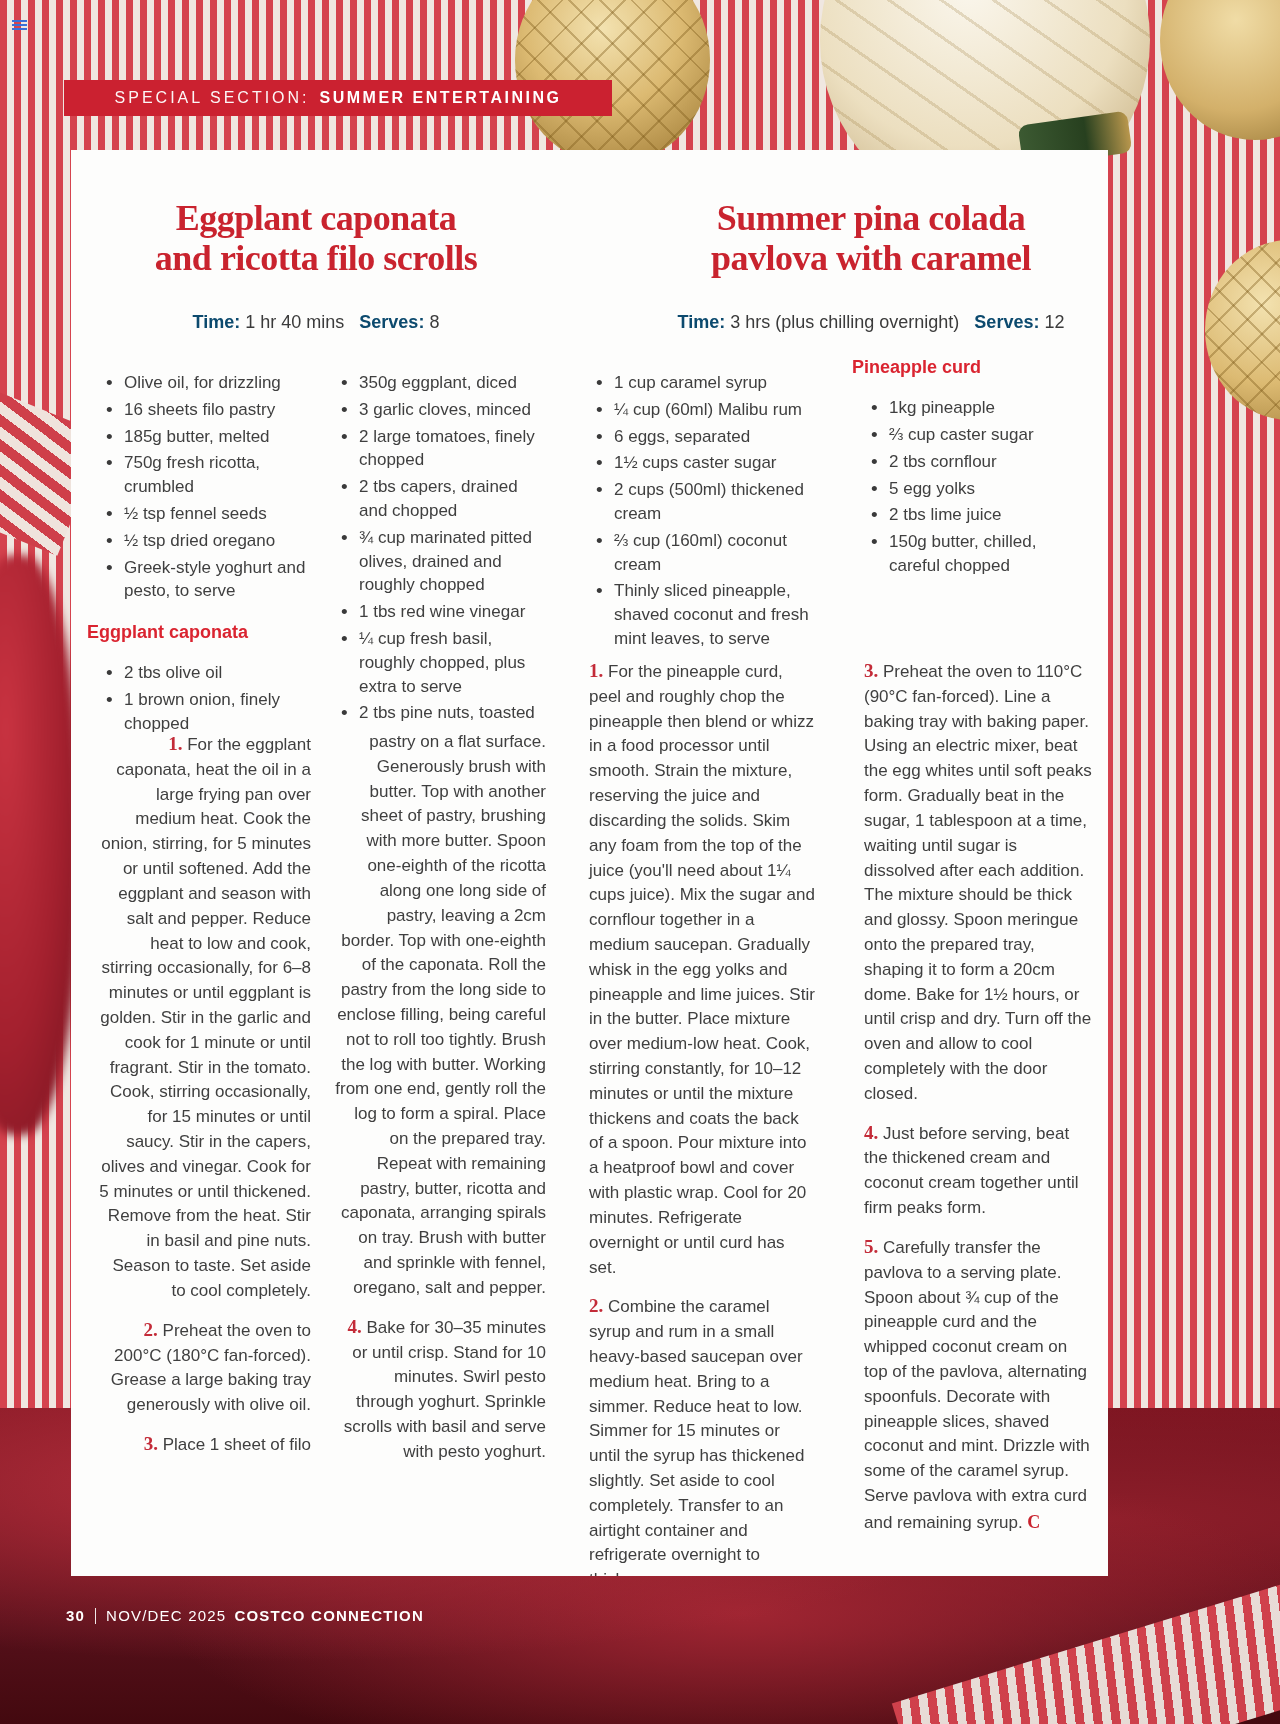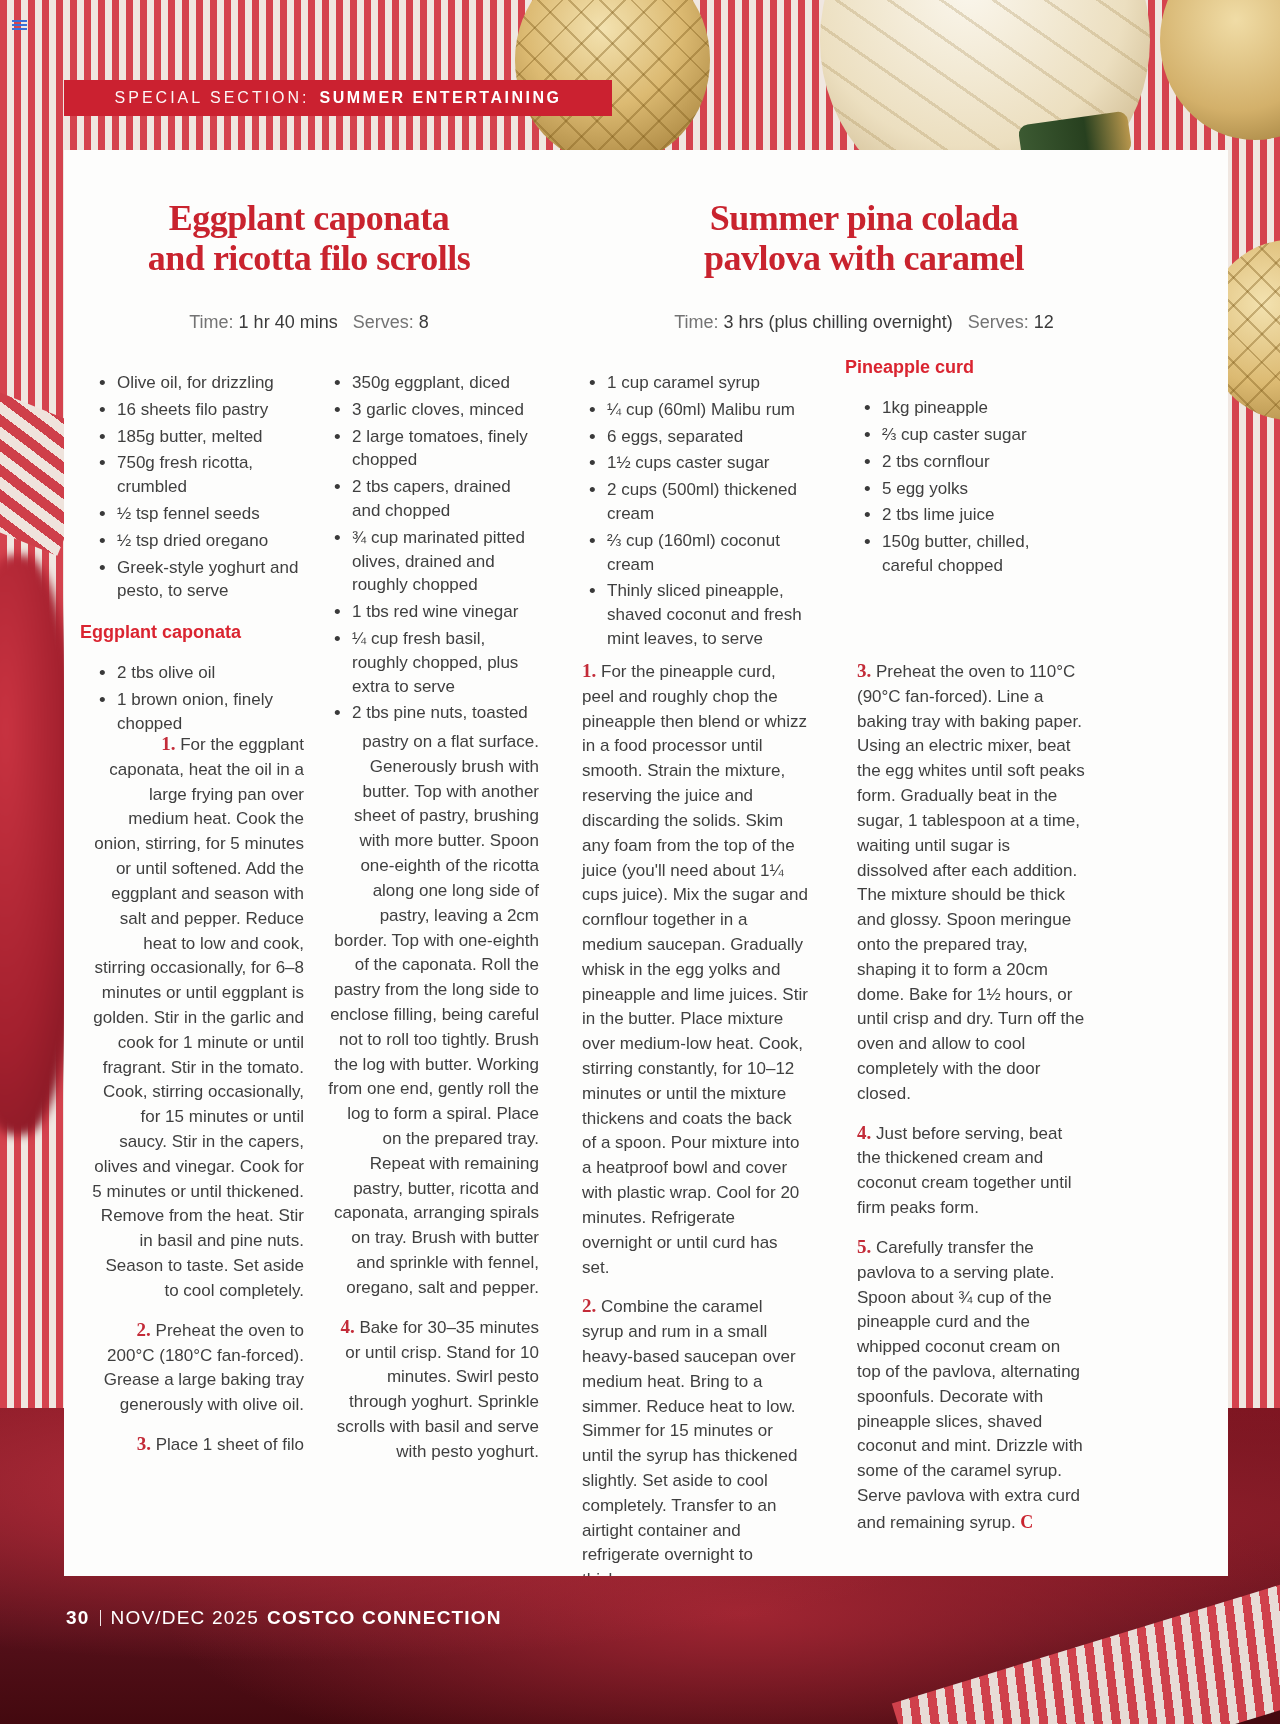--- a/index.html
+++ b/index.html
@@ -57,33 +57,33 @@
   .flag-icon i{display:block;height:2px;margin-bottom:2px;background:#3a6fd8;}
 
   
   .banner{position:absolute;left:64px;top:80px;width:548px;height:36px;z-index:4;
     background:#cb2130;display:flex;align-items:center;justify-content:center;
     color:#fff;font-size:16px;letter-spacing:3px;white-space:nowrap;}
   .banner .lbl{font-weight:400;opacity:.96;margin-right:10px;}
   .banner .ttl{font-weight:700;letter-spacing:2.5px;}
 
   
-  .card{position:absolute;left:64px;top:150px;width:1164px;height:1426px;z-index:3;
+  .card{position:absolute;left:71px;top:150px;width:1037px;height:1426px;z-index:3;
     background:#fdfdfc;overflow:hidden;}
 
   .rtitle{position:absolute;text-align:center;color:#c9232e;
     font-family:"Liberation Serif",serif;font-weight:700;
     font-size:36px;line-height:1.12;letter-spacing:-0.5px;}
   .rtitle-left{left:20px;top:48px;width:450px;}
   .rtitle-right{left:560px;top:48px;width:480px;}
 
   .meta{position:absolute;text-align:center;font-size:18px;color:#3b3b3b;}
   .meta-left{left:20px;top:162px;width:450px;}
   .meta-right{left:560px;top:162px;width:480px;}
-  .meta .redlbl{color:#737373;font-weight:400;}
+  .meta .redlbl{color:#0c4a6e;font-weight:700;}
   .meta .gap{display:inline-block;width:10px;}
 
   .col{position:absolute;font-size:17px;color:#3f3f3f;line-height:1.4;}
   .c1{left:16px;width:236px;}
   .c2{left:251px;width:236px;}
   .c3{left:506px;width:250px;}
   .c4{left:781px;width:252px;}
   .ing-top{top:205px;}
   .m-left{top:568px;text-align:right;}
   .m-right{top:495px;}
@@ -97,21 +97,21 @@
   .subhead.first{margin-top:0;}
 
   .step{margin:12px;line-height:1.46;}
   .stepnum{font-family:"Liberation Serif",serif;font-weight:700;color:#c32b38;
     font-size:19px;}
   .endmark{color:#c9232e;font-weight:700;font-family:"Liberation Serif",serif;
     font-size:18px;}
 
   
   .footer{position:absolute;left:66px;top:1607px;z-index:5;color:#fff;
-    font-size:19px;letter-spacing:1.2px;display:flex;align-items:center;white-space:nowrap;}
+    font-size:15px;letter-spacing:1.2px;display:flex;align-items:center;white-space:nowrap;}
   .footer .pg{font-weight:700;margin-right:10px;}
   .footer .bar{width:1px;height:16px;background:#fff;margin-right:10px;opacity:.9;}
   .footer .issue{font-weight:400;margin-right:8px;}
   .footer .mag{font-weight:700;}
 </style>
 </head>
 <body>
 
 <div class="page">
 

